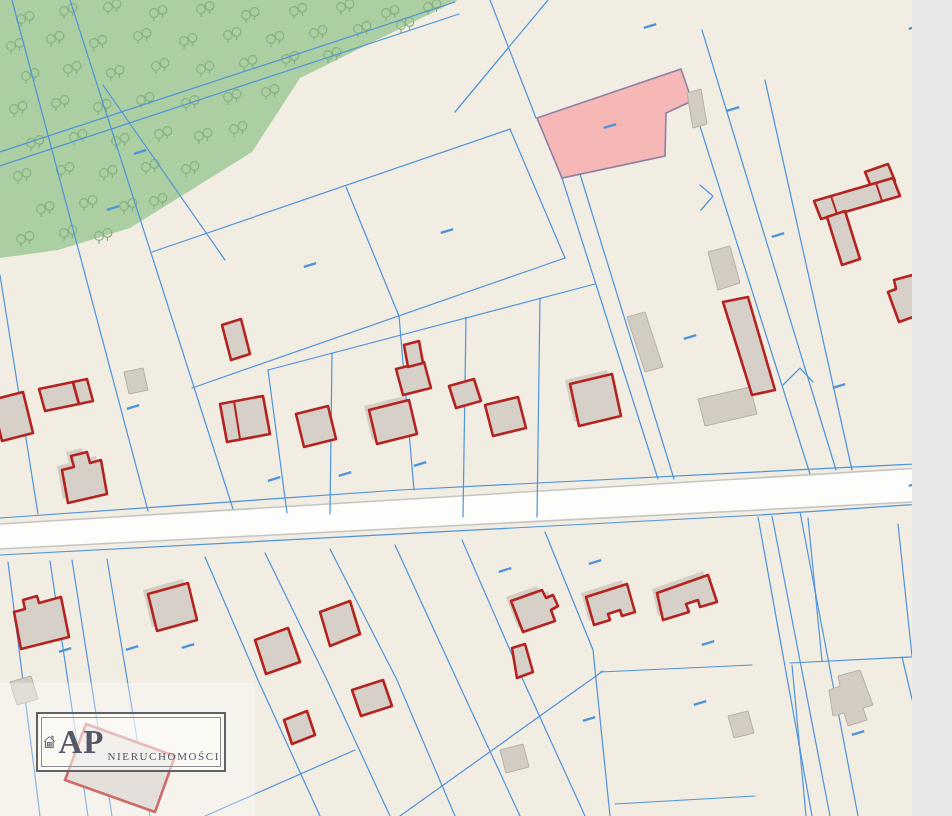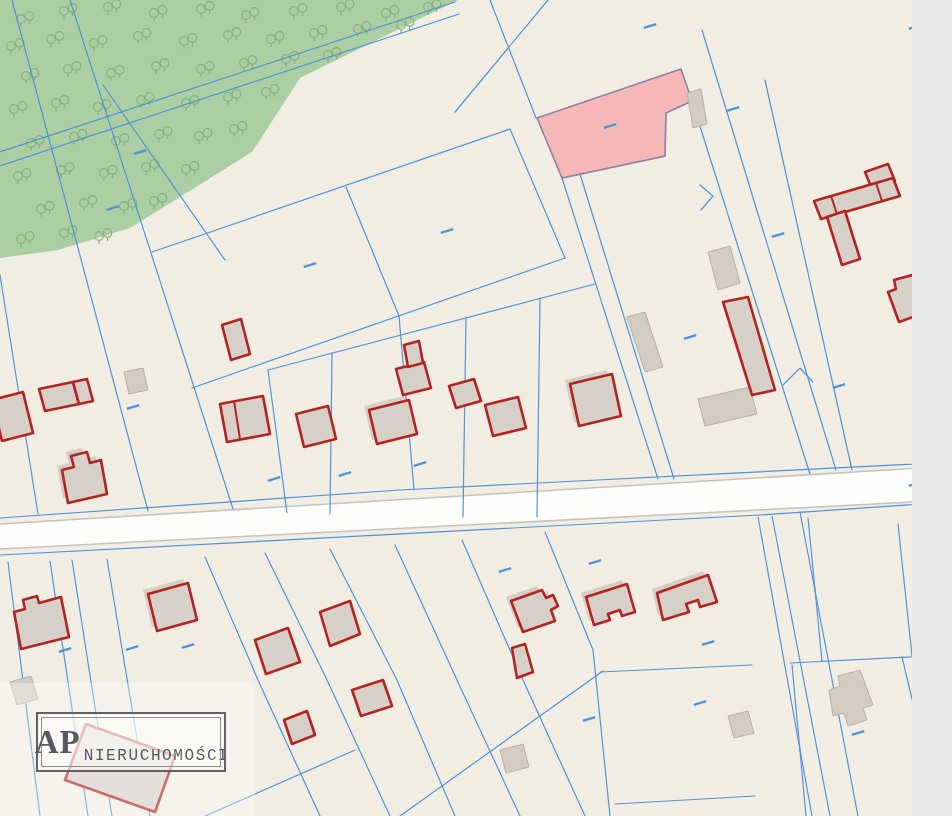--- a/index.html
+++ b/index.html
@@ -15,21 +15,21 @@
   #watermark-inner{
     position:absolute;left:3px;top:3px;right:3px;bottom:3px;
     border:1px solid #8b8b90;display:flex;align-items:center;justify-content:center;
     gap:2px;
   }
   .wm-initials{
     font-family:"Liberation Serif",serif;font-weight:700;font-size:33px;
     color:#565866;letter-spacing:1px;line-height:1;
   }
   .wm-name{
-    font-family:Liberation Mono, monospace;font-size:16px;color:#565866;
+    font-family:Liberation Serif, serif;font-size:11px;color:#565866;
     letter-spacing:1.6px;margin-top:28px;margin-left:1px;
   }
 </style>
 </head>
 <body>
 
 <div id="stage">
   <svg id="map-svg" width="952" height="816" viewBox="0 0 952 816">
       <rect x="0" y="0" width="952" height="816" fill="#f1ede3"></rect>
       <polygon points="0,0 458,0 300,78 252,152 130,228 58,250 0,258" fill="#abcfa3"></polygon>

